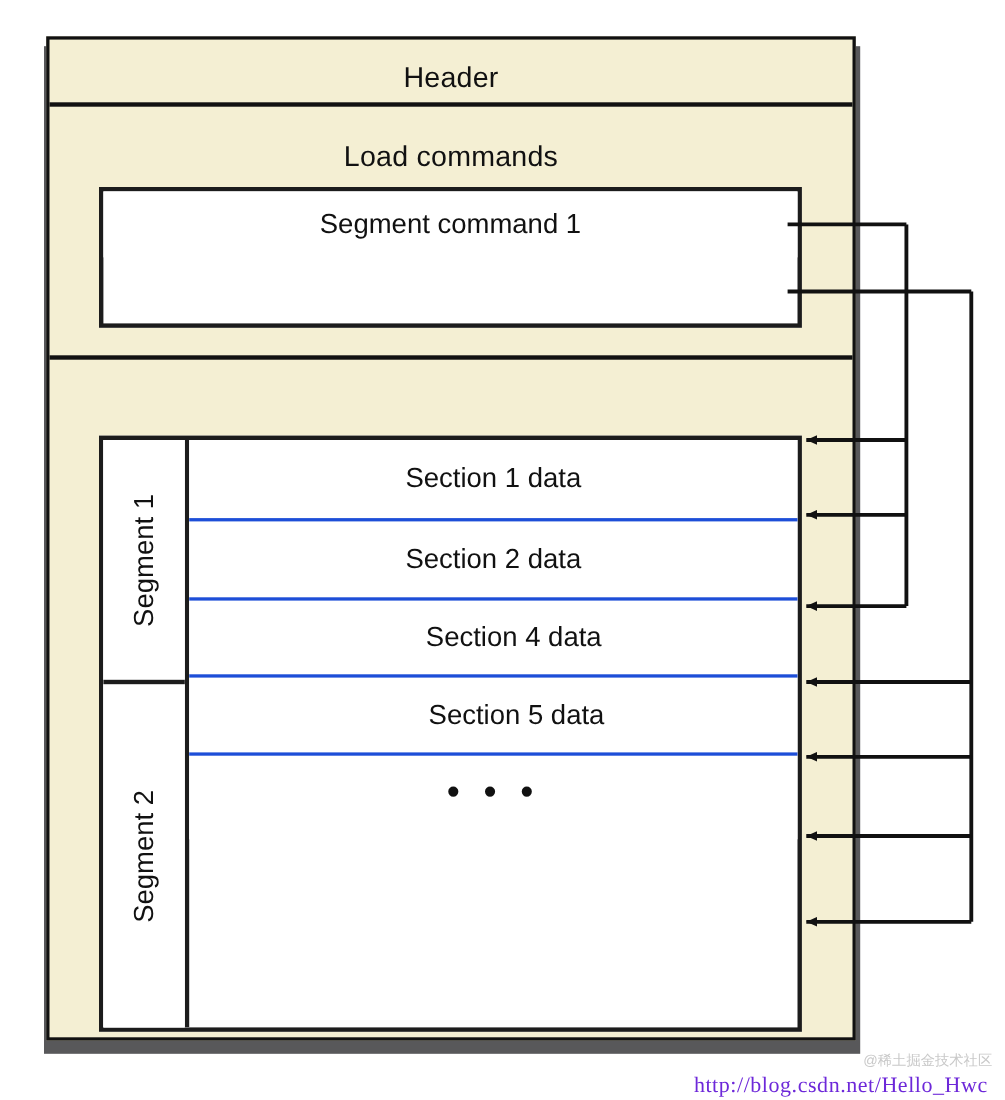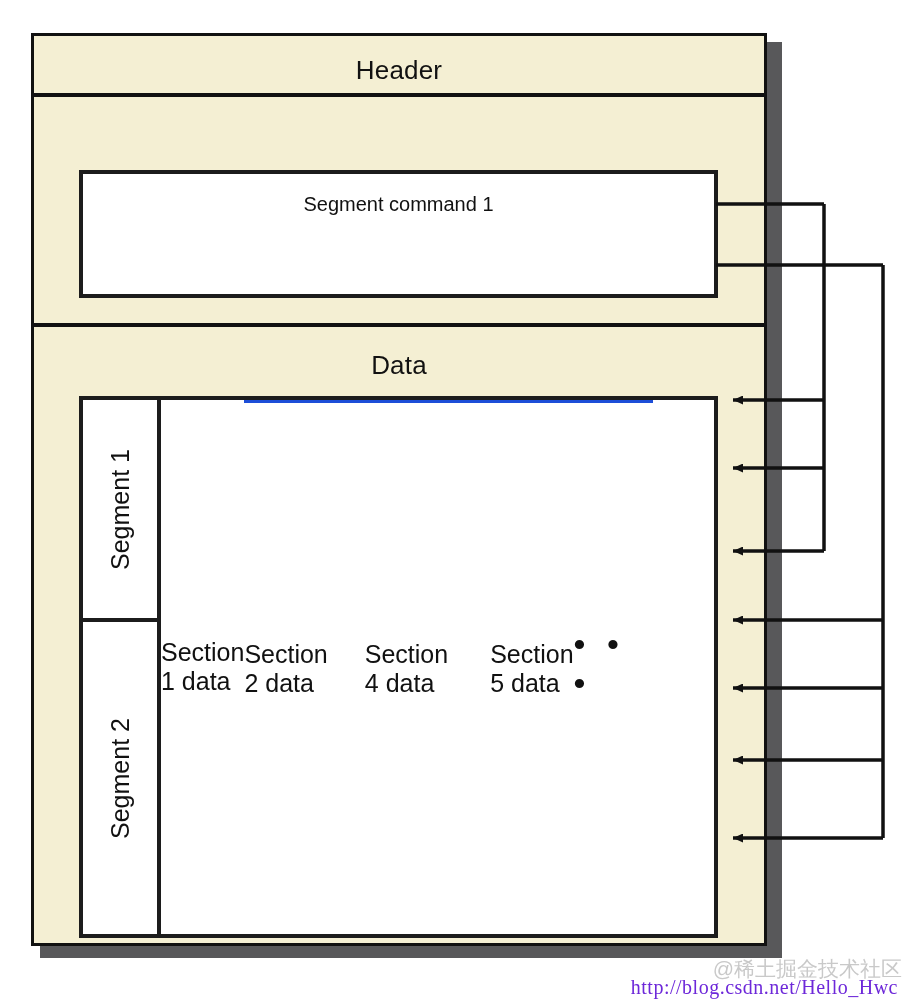--- a/index.html
+++ b/index.html
@@ -26,21 +26,21 @@
   .macho-shadow {
     position: absolute;
     left: 40px;
     top: 42px;
     width: 742px;
     height: 916px;
     background: #58585a;
   }
   .macho-box {
     position: absolute;
-    left: 31px;
+    left: 42px;
     top: 33px;
     width: 736px;
     height: 913px;
     background: #f4efd3;
     border: 3px solid #111111;
     box-sizing: border-box;
   }
 
   
   .band-title {
@@ -66,21 +66,21 @@
     background: #ffffff;
     border: 4px solid #1c1c1c;
     box-sizing: border-box;
   }
   .cell {
     position: relative;
     box-sizing: border-box;
     display: flex;
     align-items: center;
     justify-content: center;
-    font-size: 20px;
+    font-size: 25px;
     color: #111111;
     background: #ffffff;
   }
   .cell + .cell {
     border-top: 3px solid #1c1c1c;
   }
 
   
   #data-table {
     display: flex;
@@ -108,21 +108,21 @@
   }
   .seg-label span {
     transform: rotate(-90deg);
     white-space: nowrap;
     font-size: 25px;
     color: #111111;
   }
   .sections-col {
     flex: 1 1 auto;
     display: flex;
-    flex-direction: row;
+    flex-direction: column;
   }
   .sec-row {
     display: flex;
     align-items: center;
     justify-content: center;
     font-size: 25px;
     color: #111111;
     background: #ffffff;
     box-sizing: border-box;
   }
@@ -142,21 +142,21 @@
     width: 914px;
     height: 1000px;
     pointer-events: none;
   }
 
   
   .wm-cn {
     position: absolute;
     right: 12px;
     top: 955px;
-    font-size: 21px;
+    font-size: 13px;
     color: #c9c9c9;
     white-space: nowrap;
   }
   .wm-url {
     position: absolute;
     right: 16px;
     top: 976px;
     font-family: "Liberation Serif", serif;
     font-size: 20px;
     color: #6d28d9;
@@ -169,28 +169,28 @@
 
 <div id="stage">
 
   <div class="macho-shadow"></div>
 
   <div class="macho-box">
 
     <div class="band-title" style="top:19px;">Header</div>
     <div class="band-rule" style="top:57px;"></div>
 
+    <div class="band-title" style="top:91px;">Load commands</div>
 
     <div class="cellbox" id="loadcmd-table" style="left:45px; top:134px; width:639px; height:128px;">
       <div class="cell" style="height:60px;">Segment command 1</div>
     </div>
 
     <div class="band-rule" style="top:287px;"></div>
 
-    <div class="band-title" style="top:314px;">Data</div>
 
     <div class="cellbox" id="data-table" style="left:45px; top:360px; width:639px; height:542px;">
 
       <div class="seg-label-col">
         <div class="seg-label" style="flex:0 0 218px;">
           <span>Segment 1</span>
         </div>
         <div class="seg-label" style="flex:1 1 auto;">
           <span>Segment 2</span>
         </div>

